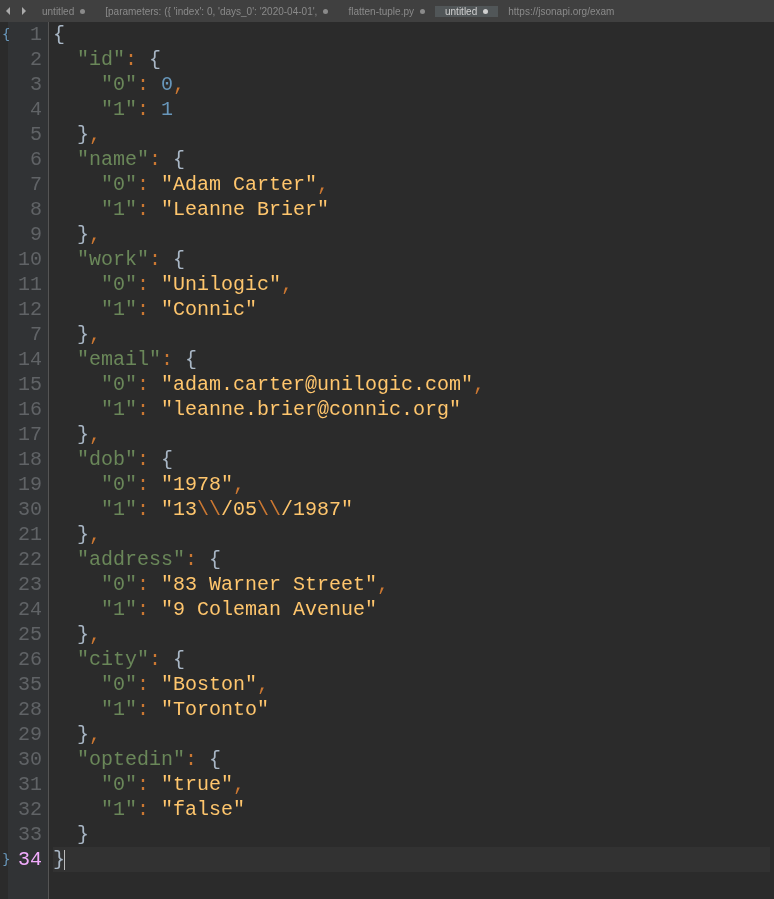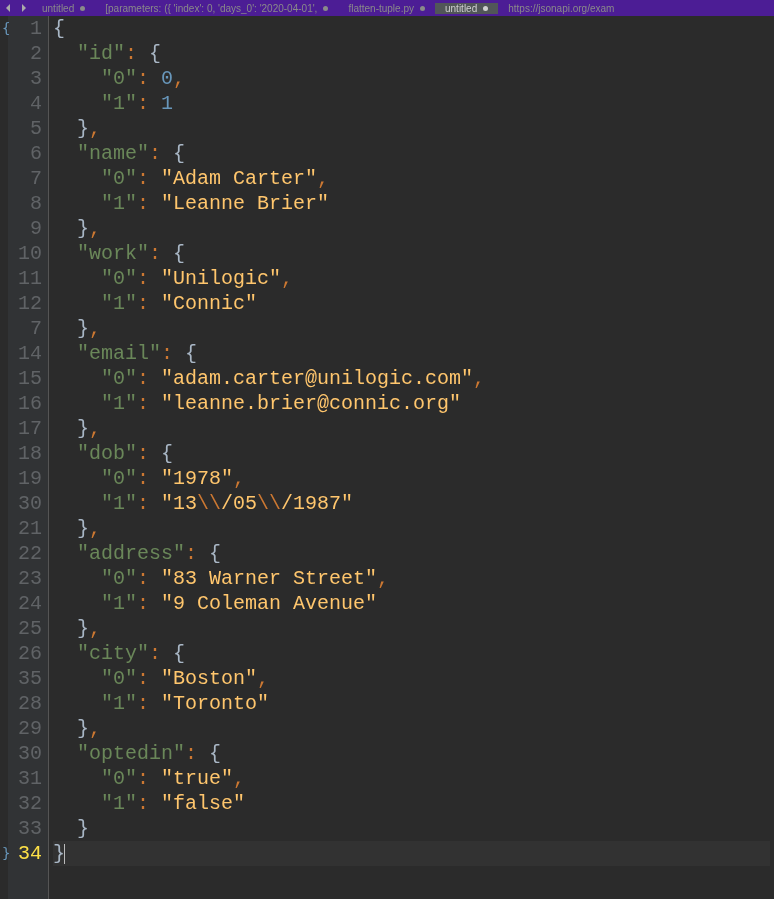--- a/index.html
+++ b/index.html
@@ -1,28 +1,28 @@
 <!DOCTYPE html>
 <html><head>
 <meta charset="utf-8">
 <style>
 html,body{margin:0;padding:0;height:100%;background:#2b2b2b;color:#a9b7c6;font-family:Consolas,"Courier New",monospace;font-size:20px;overflow:hidden}
 body{width:774px;height:899px;display:flex;flex-direction:column}
-.tabbar{display:flex;height:16px;background:#4c1d95;color:#8a8a8a;font-family:Arial,Helvetica,sans-serif;font-size:10px;align-items:center;white-space:nowrap;overflow:hidden}
+.tabbar{display:flex;height:22px;background:#404040;color:#8a8a8a;font-family:Arial,Helvetica,sans-serif;font-size:10px;align-items:center;white-space:nowrap;overflow:hidden}
 .tabbar .nav{display:flex;align-items:center;color:#bbb;padding:0 4px}
 .tabbar .nav svg{fill:#aaa}
 .tab{padding:0 10px;height:100%;display:flex;align-items:center;color:#8a8a8a;position:relative}
 .tab .dot{width:5px;height:5px;border-radius:50%;background:#8a8a8a;margin-left:6px}
 .tab.active{background:#515658;color:#d0d0d0}
 .tab.active .dot{background:#d0d0d0}
 .editor{flex:1;display:flex;position:relative;overflow:hidden}
 .foldcol{width:8px;background:#2b2b2b;position:relative;color:#6897bb;font-family:monospace;font-size:14px}
 .foldcol .br{position:absolute;left:2px}
 .gutter{width:40px;background:#313335;color:#606366;text-align:right;padding:0 6px;box-sizing:border-box;line-height:25px;user-select:none}
-.gutter .ln.current{color:#fde047}
+.gutter .ln.current{color:#f0abfc}
 .code{flex:1;background:#2b2b2b;padding:0 4px 0 4px;line-height:25px;white-space:pre;overflow:hidden}
 .divider{width:1px;background:#555}
 .tok-key{color:#6a8759}
 .tok-str{color:#ffc66d}
 .tok-num{color:#6897bb}
 .tok-punc{color:#cc7832}
 .tok-brace{color:#a9b7c6}
 .tok-esc{color:#cc7832}
 .line{height:25px}
 .line.current{background:#323232}

